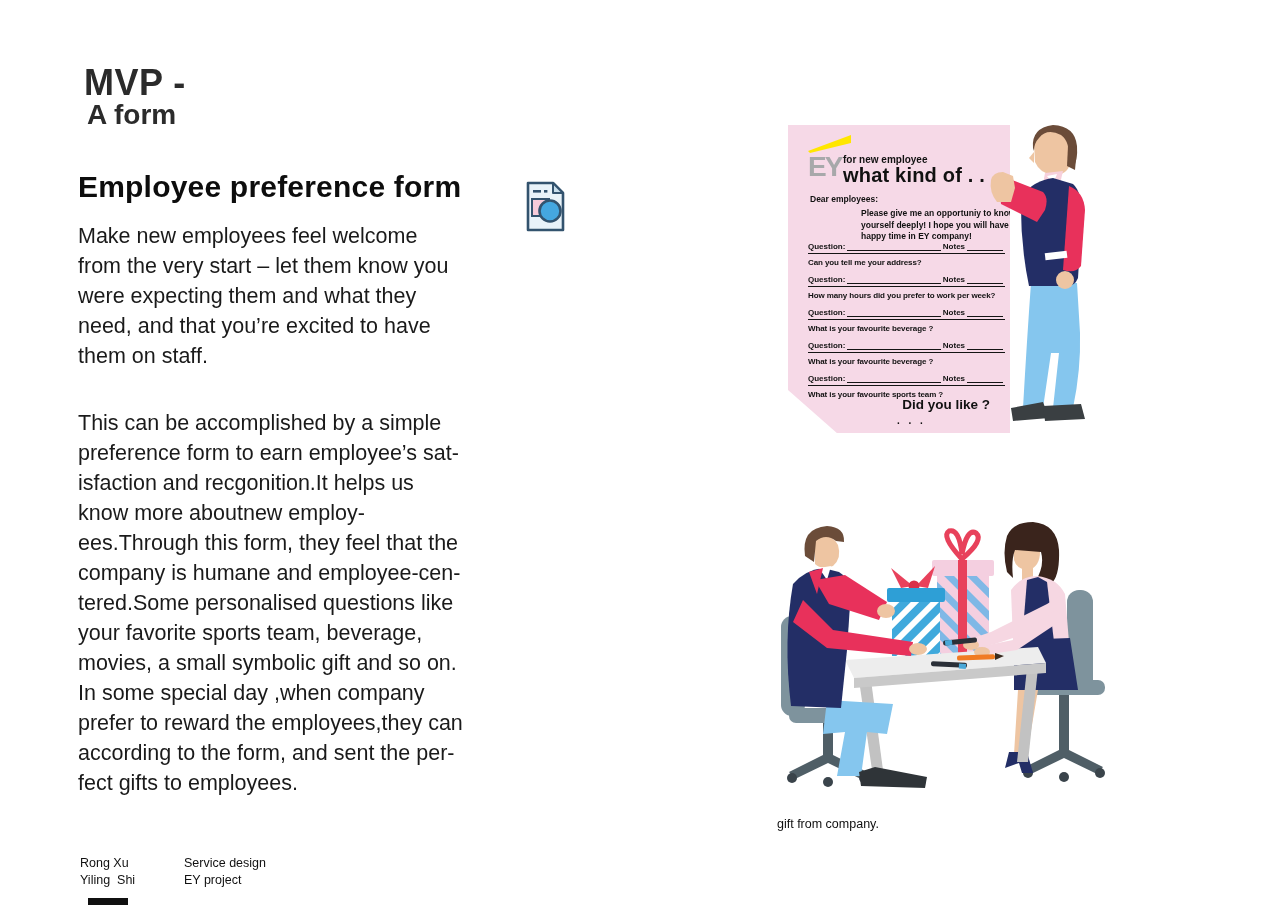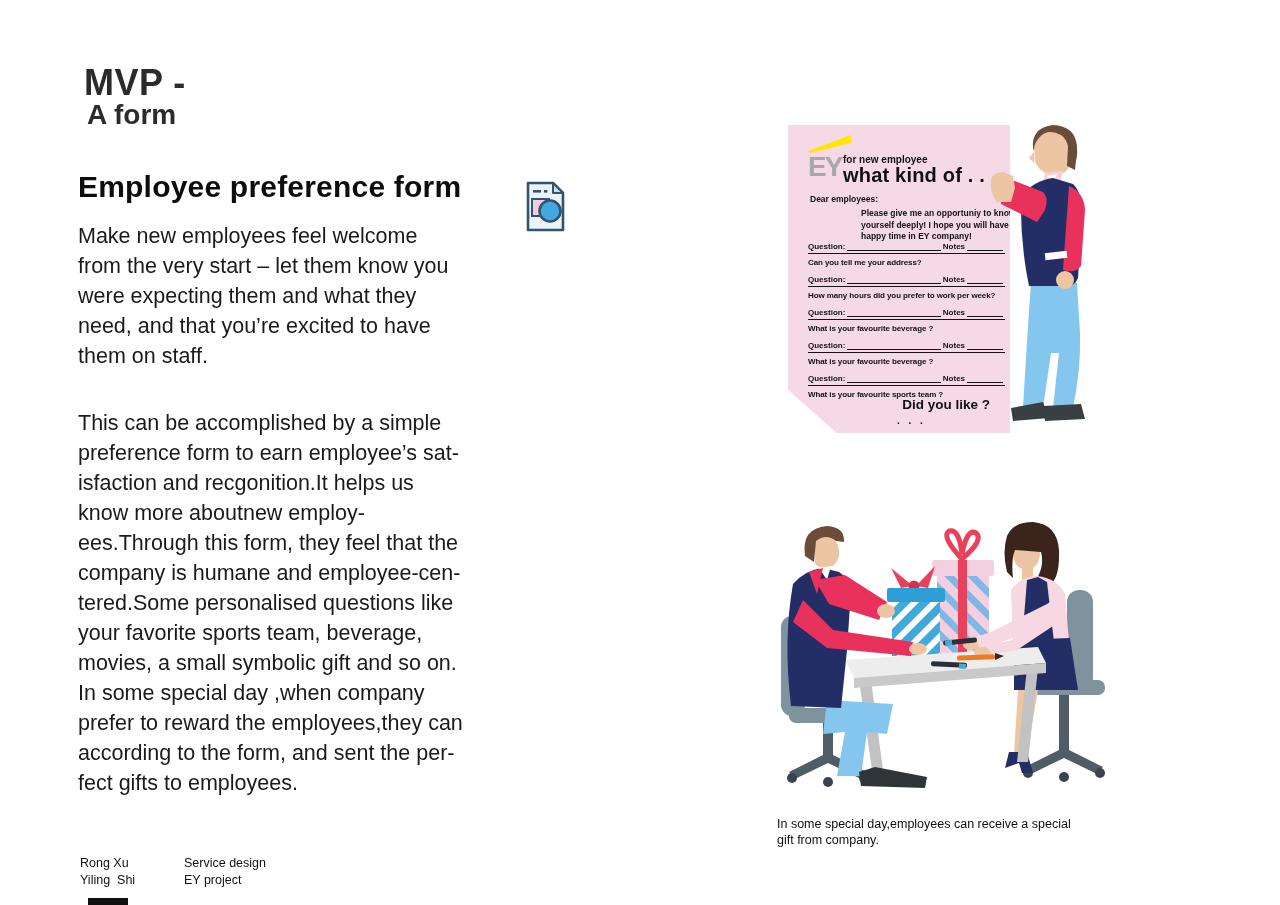--- a/index.html
+++ b/index.html
@@ -241,15 +241,15 @@
     <g>
       <rect x="168" y="119" width="34" height="5" rx="2" fill="#2B3038" transform="rotate(-6 185 121)"></rect>
       <rect x="170" y="119" width="7" height="5" fill="#4AA8D8" transform="rotate(-6 185 121)"></rect>
       <rect x="156" y="142" width="36" height="5" rx="2" fill="#2B3038" transform="rotate(3 174 144)"></rect>
       <rect x="184" y="143" width="7" height="5" fill="#4AA8D8" transform="rotate(3 174 144)"></rect>
       <rect x="182" y="135" width="38" height="5" rx="2" fill="#F07B23" transform="rotate(-2 200 137)"></rect>
       <path d="M220,133 L229,136 L220,140 Z" fill="#3A2B20"></path>
     </g>
   </svg>
 
-  <div class="caption caption2"><div>In some special day,employees can receive a special</div><div>gift from company.</div></div>
+  <div class="caption caption2"><div>gift from company.</div></div>
 
 </div>
 
 </body></html>

